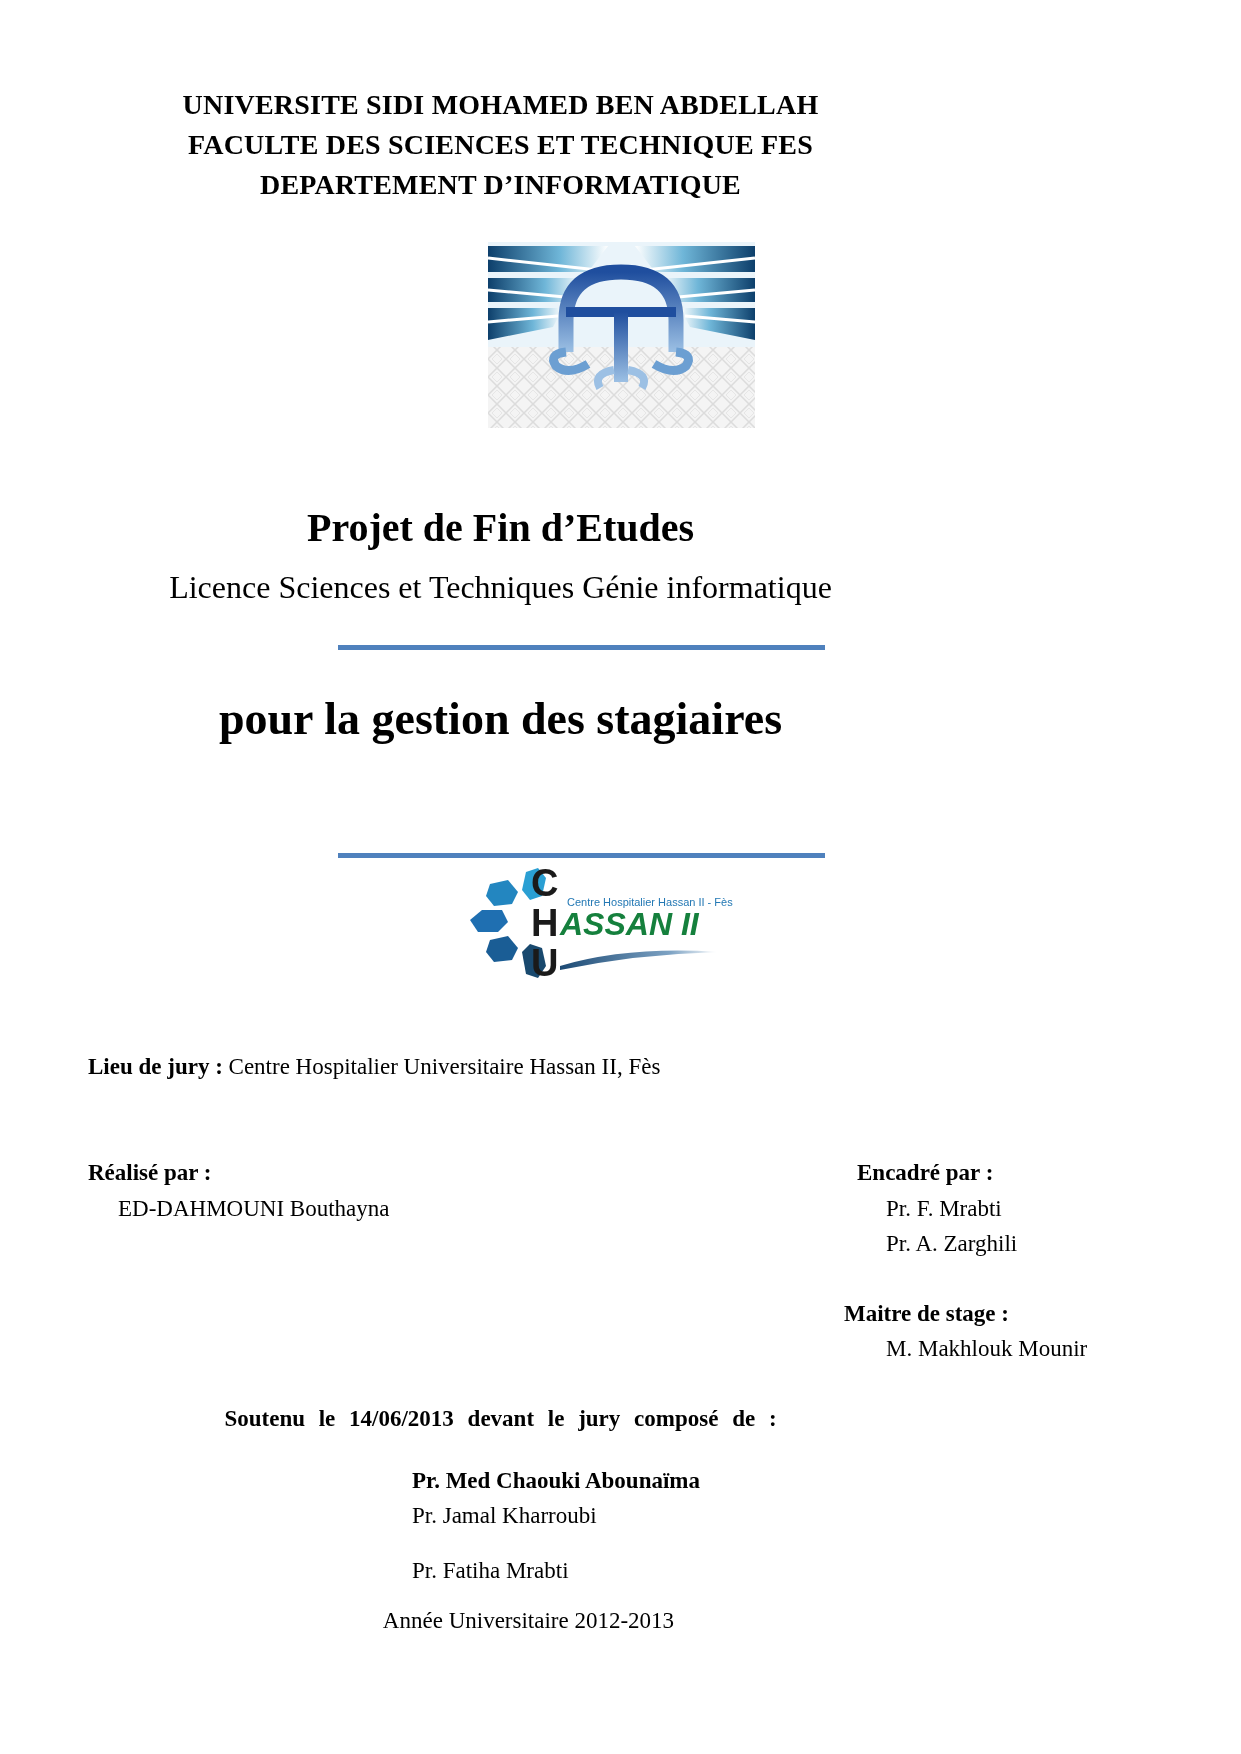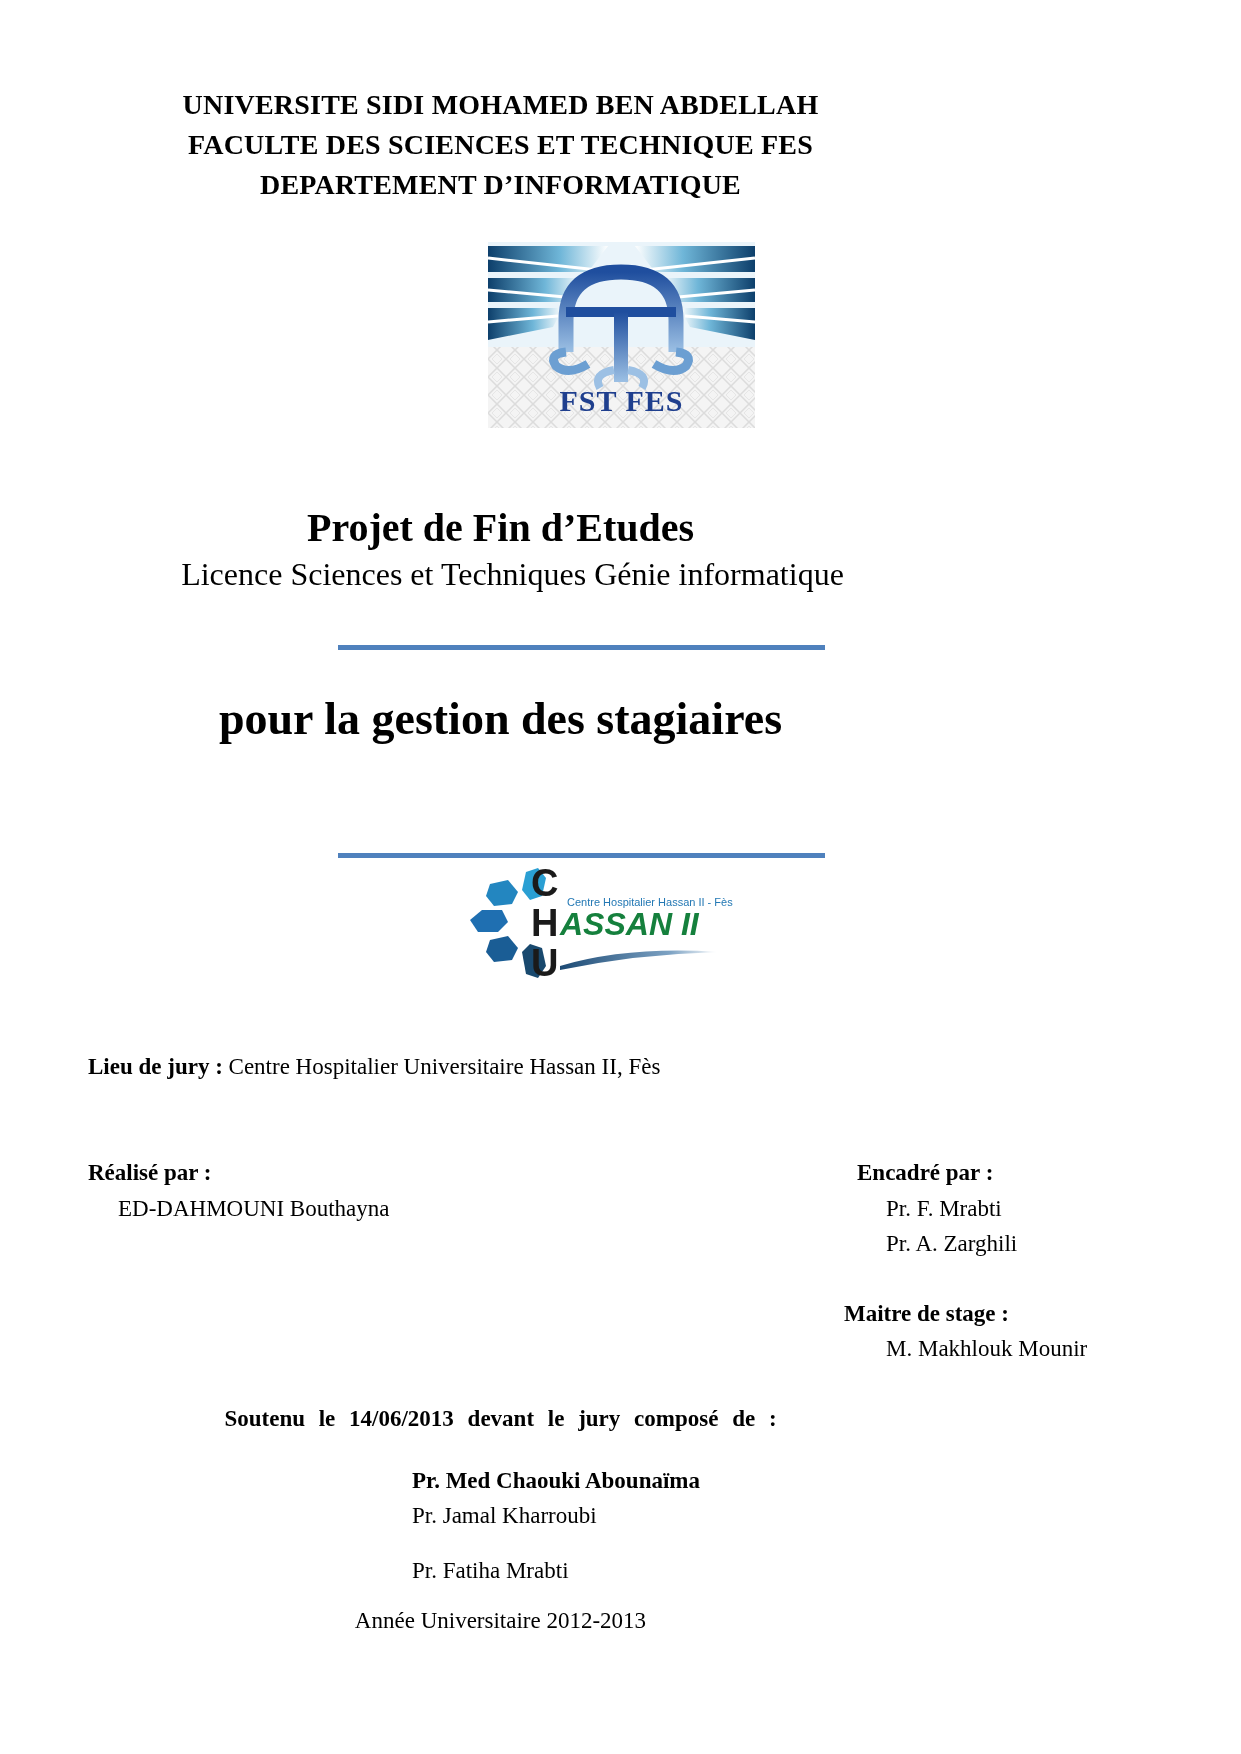--- a/index.html
+++ b/index.html
@@ -32,24 +32,23 @@
     left: 468px; top: 866px; width: 285px; height: 118px;
   }
 
   .pfe-title {
     top: 503px;
     font-weight: bold;
     font-size: 40px;
     line-height: 50px;
   }
   .pfe-sub {
-    top: 553px;
+    top: 566px;
     font-size: 32px;
     line-height: 42px;
-    padding-left: 12px;
   }
 
   .rule {
     left: 338px; width: 487px; height: 5px;
     background: #4f81bd;
   }
 
   .main-title {
     top: 690px;
     font-weight: bold;
@@ -124,21 +123,20 @@
     <path d="M78 110 L78 78 Q78 30 133 30 Q188 30 188 78 L188 110" fill="none" stroke="url(#archG)" stroke-width="15"></path>
     <line x1="78" y1="70" x2="188" y2="70" stroke="#1f4e9e" stroke-width="10"></line>
 
     <rect x="126" y="70" width="14" height="70" fill="url(#archG)"></rect>
 
     <path d="M78 110 Q60 112 68 124 Q80 134 100 122" fill="none" stroke="#6c9fd2" stroke-width="9"></path>
     <path d="M188 110 Q206 112 198 124 Q186 134 166 122" fill="none" stroke="#6c9fd2" stroke-width="9"></path>
     <path d="M126 128 Q104 132 112 146" fill="none" stroke="#9cc0e4" stroke-width="8"></path>
     <path d="M140 128 Q162 132 154 146" fill="none" stroke="#9cc0e4" stroke-width="8"></path>
   </svg>
-  <div class="abs" style="left:0; top:142px; width:267px; text-align:center; font-family:'Liberation Serif', serif; font-weight:bold; font-size:30px; color:#1f3f8e; letter-spacing:1px;">FST FES</div>
 </div>
 
 <div class="abs center pfe-title">Projet de Fin d’Etudes</div>
 <div class="abs center pfe-sub">Licence Sciences et Techniques Génie informatique</div>
 
 <div class="abs rule" style="top:645px;"></div>
 
 <div class="abs center main-title">
   <div>pour la gestion des stagiaires</div>
 </div>
@@ -183,13 +181,13 @@
 <div class="abs body-text" style="left:886px; top:1229px;">Pr. A. Zarghili</div>
 
 <div class="abs body-text label" style="left:844px; top:1299px;">Maitre de stage :</div>
 <div class="abs body-text" style="left:886px; top:1334px;">M. Makhlouk Mounir</div>
 
 <div class="abs center jury-heading">Soutenu le 14/06/2013 devant le jury composé de :</div>
 <div class="abs body-text" style="left:412px; top:1466px;font-weight:bold;">Pr. Med Chaouki Abounaïma</div>
 <div class="abs body-text" style="left:412px; top:1501px;">Pr. Jamal Kharroubi</div>
 <div class="abs body-text" style="left:412px; top:1536px;margin-top:20px;">Pr. Fatiha Mrabti</div>
 
-<div class="abs center body-text" style="top:1606px;">Année Universitaire 2012-2013</div>
+<div class="abs center body-text" style="top:1606px;padding-left:28px;">Année Universitaire 2012-2013</div>
 
 </body></html>

